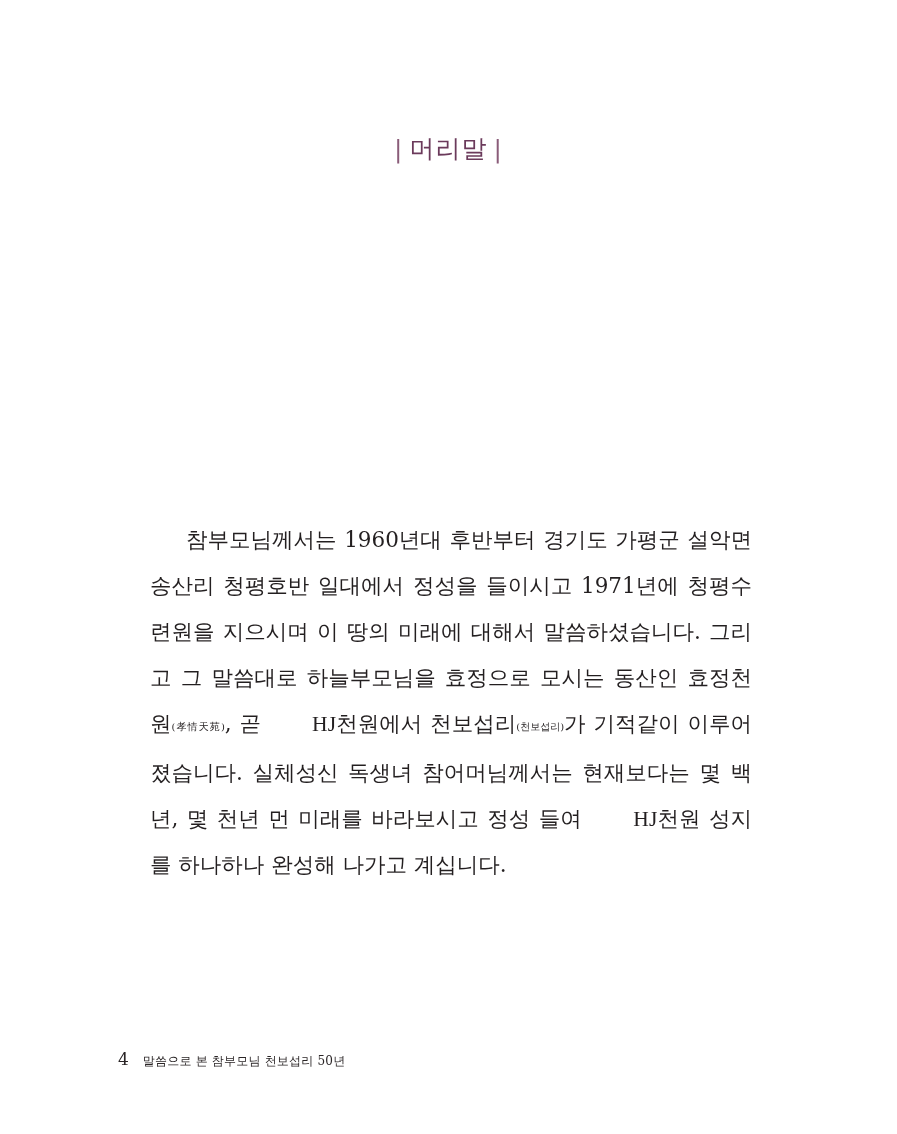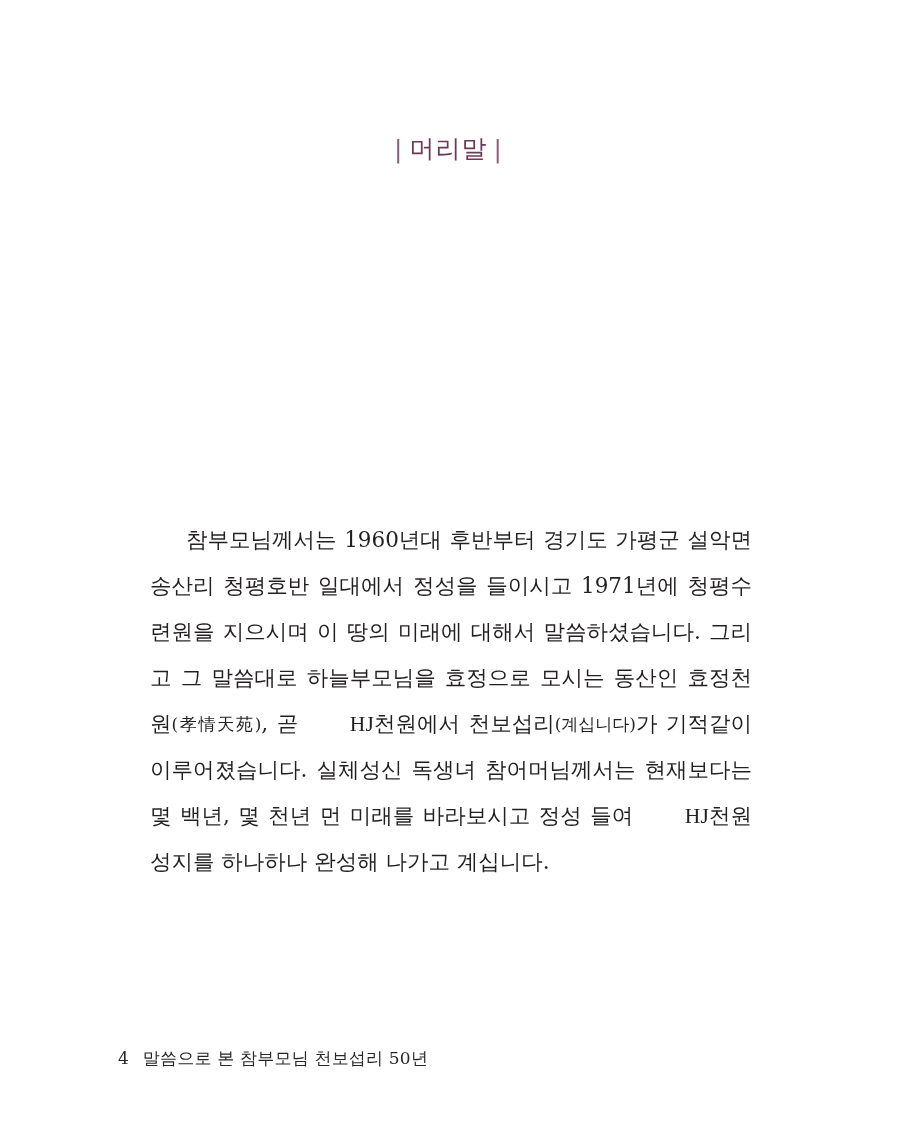--- a/index.html
+++ b/index.html
@@ -54,21 +54,21 @@
     font-size: 21.5px;
     line-height: 46px;
     text-align: justify;
     text-justify: inter-character;
     text-indent: 36px;
     color: #231f20;
     font-family: "DejaVu Serif", serif;
     word-break: break-all;
   }
   .para .hanja {
-    font-size: 17px;
+    font-size: 10px;
     vertical-align: 1px;
   }
   .para .latin {
     font-family: "Liberation Serif", serif;
     letter-spacing: 0.2px;
     margin-left: 43px;
   }
 
   
   .footer {
@@ -78,36 +78,36 @@
     display: flex;
     align-items: baseline;
     gap: 14px;
     color: #2a2526;
   }
   .footer .pagenum {
     font-size: 17px;
     font-family: "DejaVu Serif", serif;
   }
   .footer .runhead {
-    font-size: 17px;
+    font-size: 12px;
     font-family: "DejaVu Serif", serif;
     letter-spacing: 0.2px;
   }
 </style>
 </head>
 <body>
 
 <div class="page">
 
   <div class="heading">
     <span class="bar">|</span><span class="label">머리말</span><span class="bar">|</span>
   </div>
 
   <div class="body-block">
-    <p class="para" id="para-0">참부모님께서는 1960년대 후반부터 경기도 가평군 설악면 송산리 청평호반 일대에서 정성을 들이시고 1971년에 청평수련원을 지으시며 이 땅의 미래에 대해서 말씀하셨습니다. 그리고 그 말씀대로 하늘부모님을 효정으로 모시는 동산인 효정천원<span class="hanja">(孝情天苑)</span>, 곧 <span class="latin">HJ</span>천원에서 천보섭리<span class="hanja">(계십니다)</span>가 기적같이 이루어졌습니다. 실체성신 독생녀 참어머님께서는 현재보다는 몇 백년, 몇 천년 먼 미래를 바라보시고 정성 들여 <span class="latin">HJ</span>천원 성지를 하나하나 완성해 나가고 계십니다.</p>
+    <p class="para" id="para-0">참부모님께서는 1960년대 후반부터 경기도 가평군 설악면 송산리 청평호반 일대에서 정성을 들이시고 1971년에 청평수련원을 지으시며 이 땅의 미래에 대해서 말씀하셨습니다. 그리고 그 말씀대로 하늘부모님을 효정으로 모시는 동산인 효정천원<span class="hanja">(孝情天苑)</span>, 곧 <span class="latin">HJ</span>천원에서 천보섭리<span class="hanja">(천보섭리)</span>가 기적같이 이루어졌습니다. 실체성신 독생녀 참어머님께서는 현재보다는 몇 백년, 몇 천년 먼 미래를 바라보시고 정성 들여 <span class="latin">HJ</span>천원 성지를 하나하나 완성해 나가고 계십니다.</p>
   </div>
 
   <div class="footer">
     <span class="pagenum">4</span>
     <span class="runhead">말씀으로 본 참부모님 천보섭리 50년</span>
   </div>
 
 </div>
 
 </body></html>

